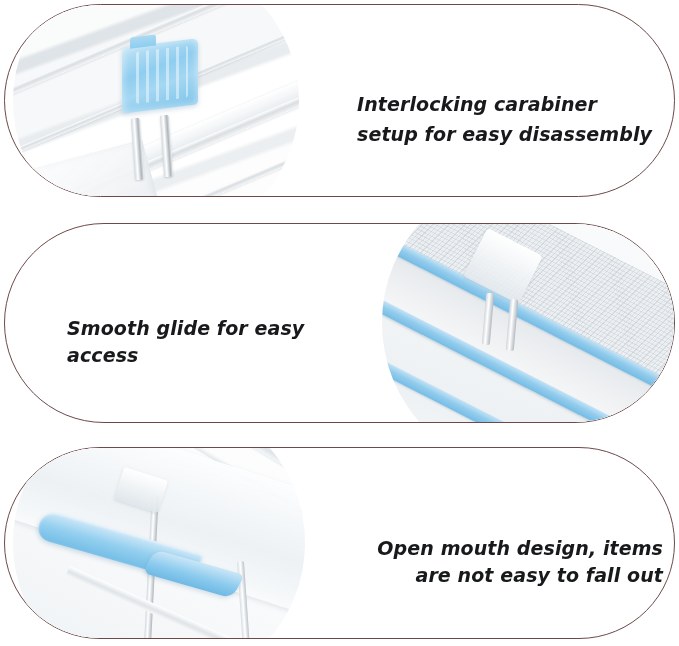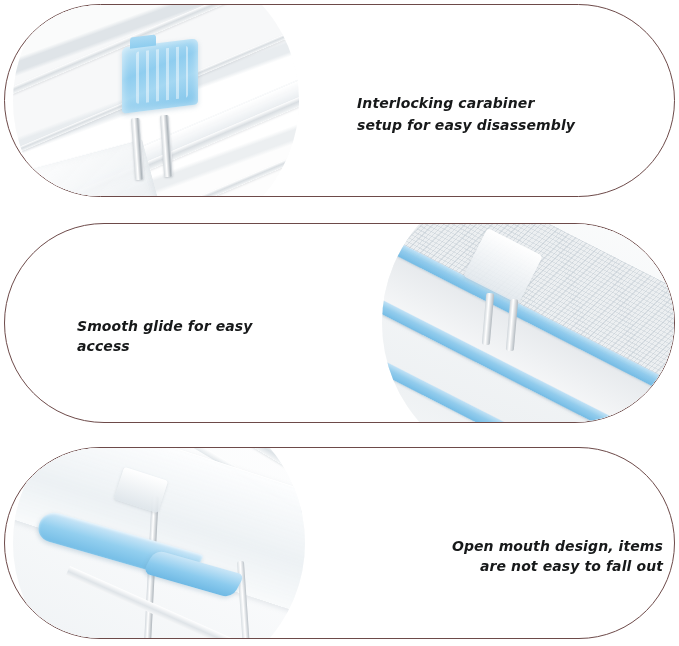--- a/index.html
+++ b/index.html
@@ -269,29 +269,29 @@
   }
 
   
   .caption {
     position: absolute;
     top: 50%;
     transform: translateY(-50%);
     font-family: "DejaVu Sans", sans-serif;
     font-style: italic;
     font-weight: 600;
-    font-size: 14px;
+    font-size: 19px;
     line-height: 1.62;
     color: #17191a;
     letter-spacing: .1px;
     white-space: pre-line;
     z-index: 3;
   }
   #panel-1 .caption { left: 352px; width: 310px; }
-  #panel-2 .caption { left: 72px;  width: 270px; line-height: 1.42; }
+  #panel-2 .caption { left: 62px;  width: 270px; line-height: 1.42; }
   #panel-3 .caption { left: 358px; width: 300px; line-height: 1.42; }
 </style>
 </head>
 <body>
 
 <section class="feature-panel" id="panel-1">
 
   <div class="photo-disc left">
     <div class="photo-inner">
       <div class="p1-bg"></div>

